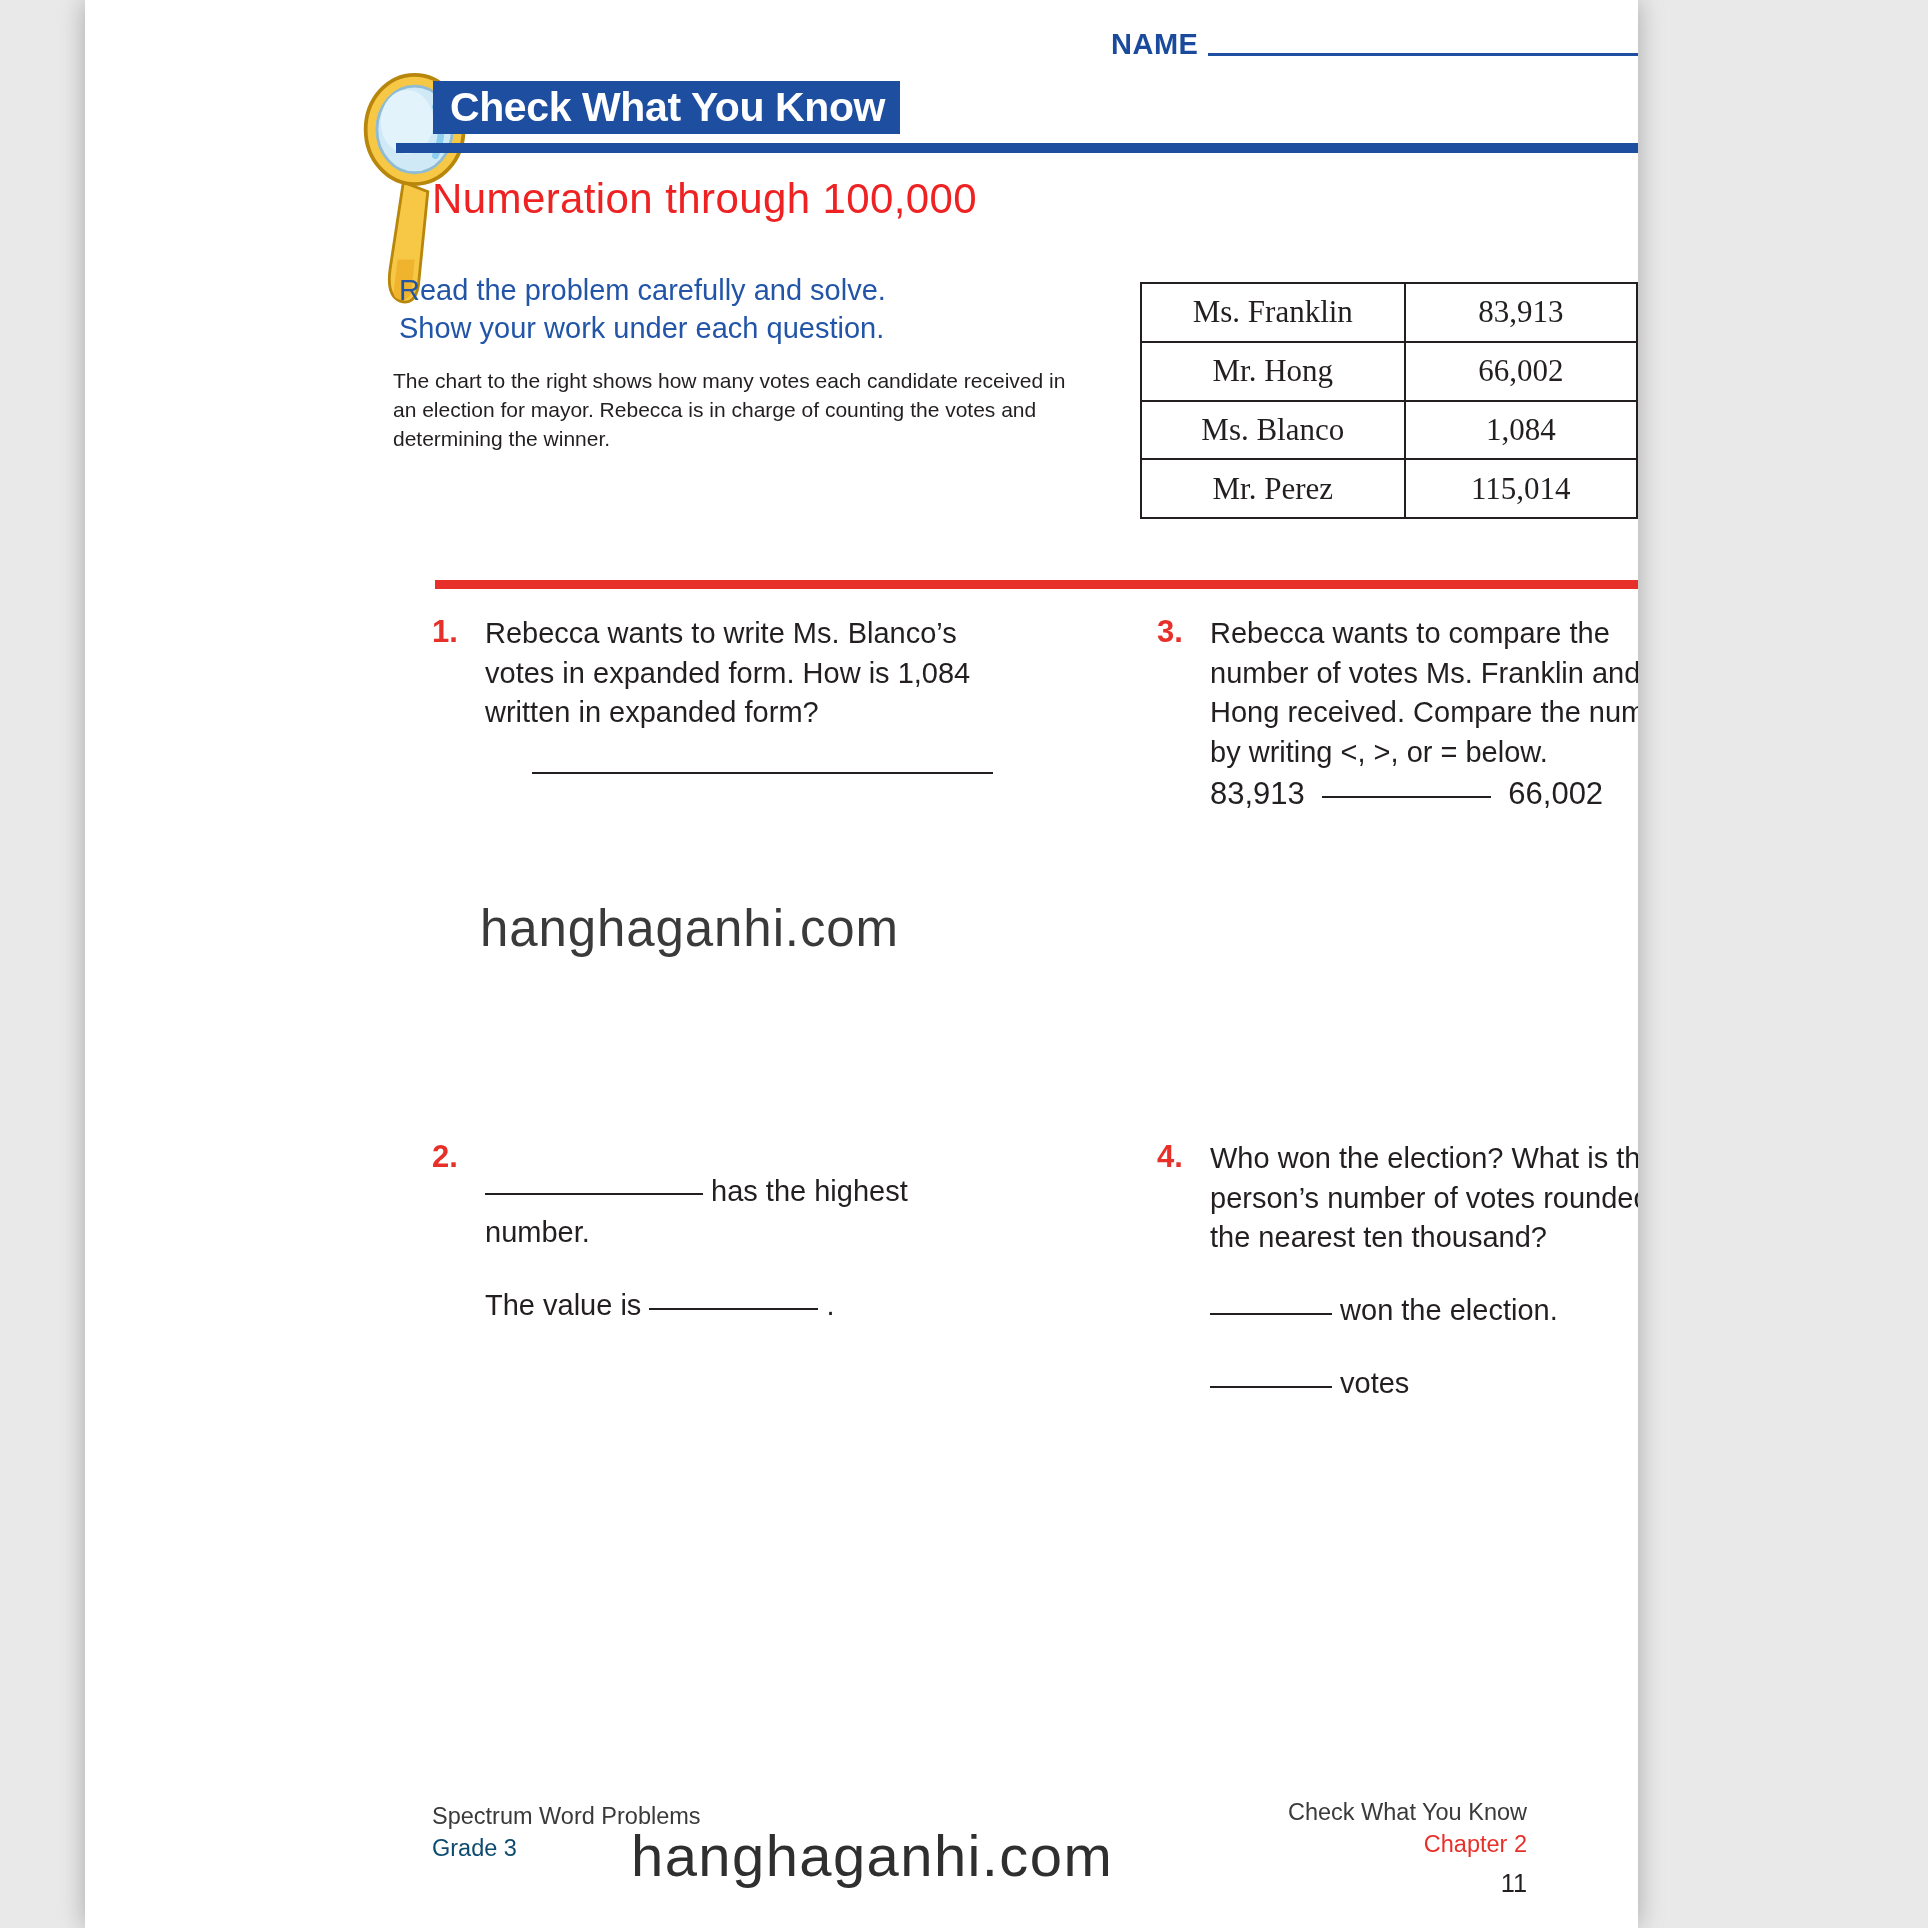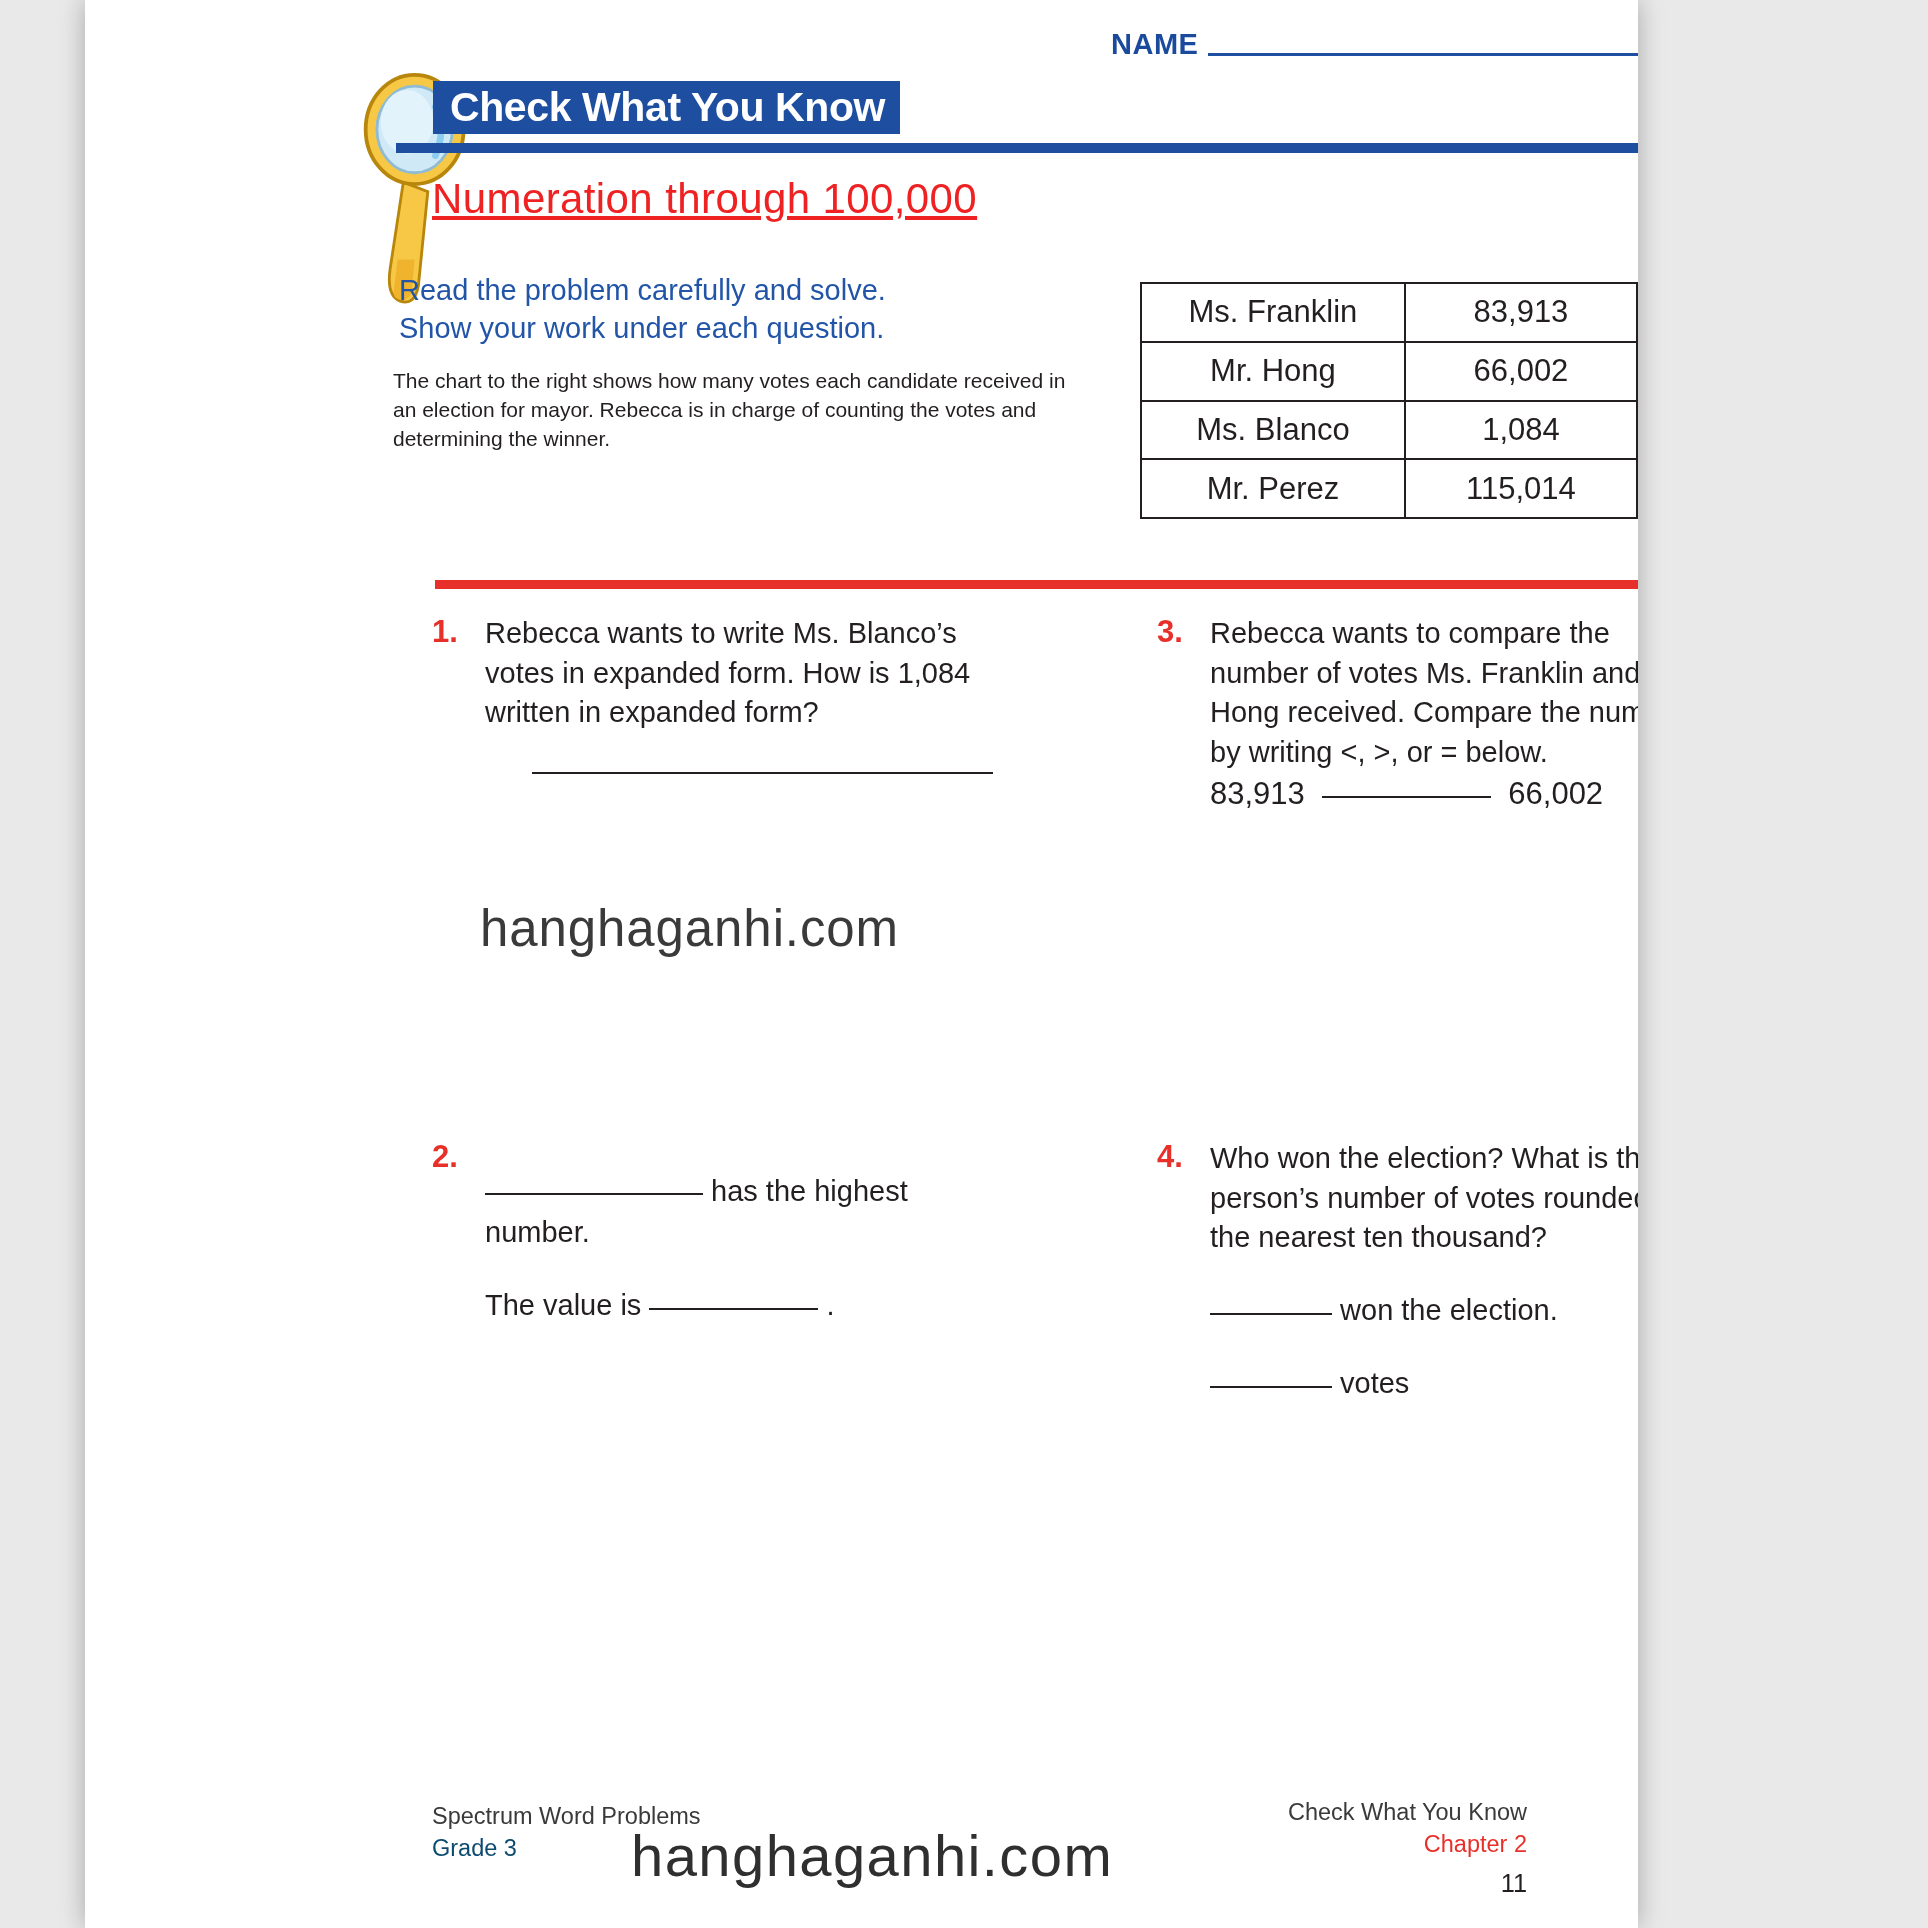--- a/index.html
+++ b/index.html
@@ -113,21 +113,20 @@
   
   .subtitle {
     position: absolute;
     left: 347px;
     top: 175px;
     font-size: 42px;
     color: #ee2222;
     font-family: "Liberation Sans", sans-serif;
     letter-spacing: 0.4px;
     white-space: nowrap;
-    text-decoration: underline;
   }
 
   
   .directions {
     position: absolute;
     left: 314px;
     top: 271px;
     width: 697px;
     font-size: 29px;
     line-height: 1.32;
@@ -146,21 +145,21 @@
     color: #231f20;
     font-family: "Liberation Sans", sans-serif;
   }
 
   
   .vote-table {
     position: absolute;
     left: 1055px;
     top: 282px;
     border-collapse: collapse;
-    font-family: Liberation Sans, sans-serif;
+    font-family: Liberation Serif, serif;
     padding-left: 12px;
   }
   .vote-table td {
     border: 2.8px solid #231f20;
     font-size: 31px;
     color: #231f20;
     text-align: center;
     padding: 10.4px 19px;
     white-space: nowrap;
   }

